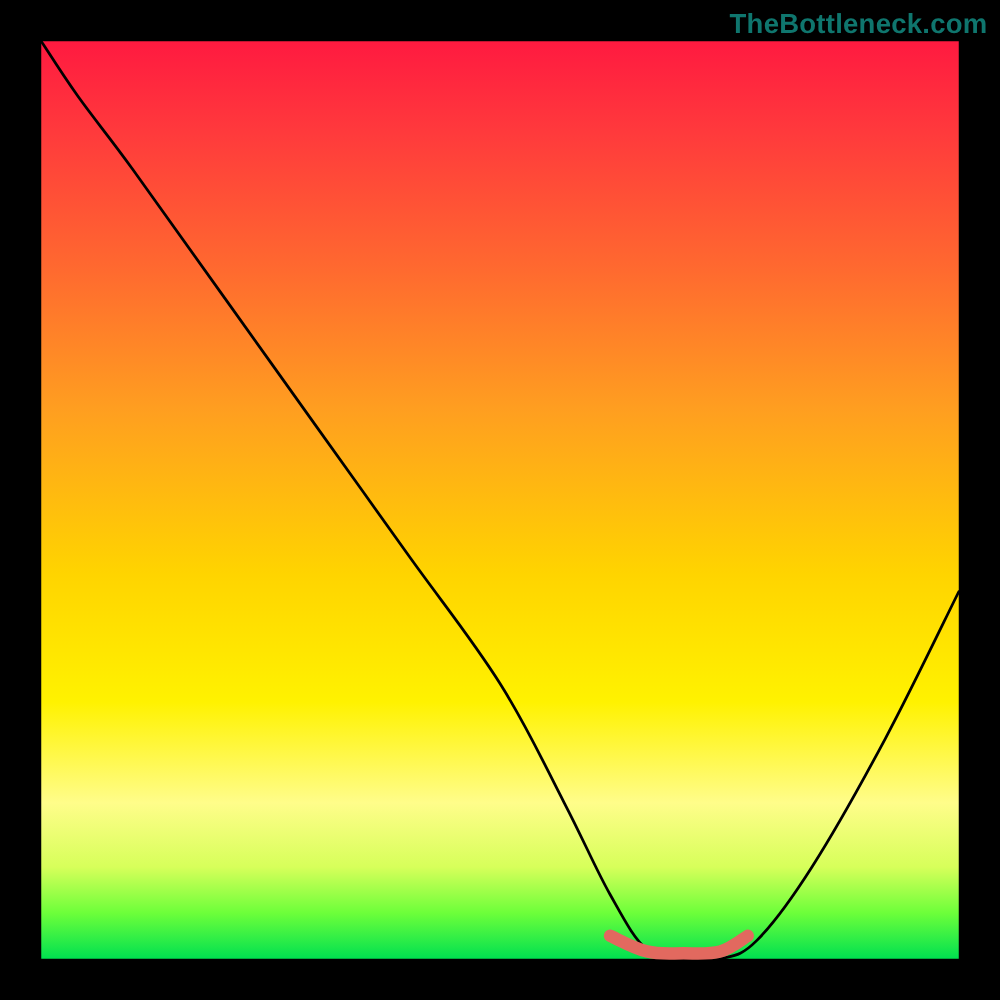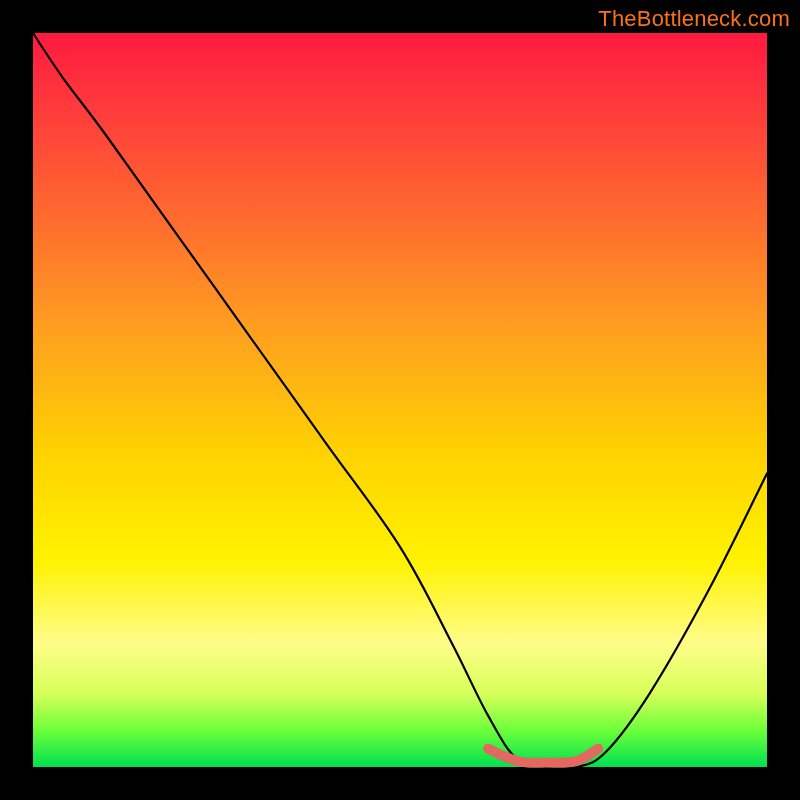--- a/index.html
+++ b/index.html
@@ -45,23 +45,23 @@
     left: 0;
     top: 0;
     width: 734px;
     height: 734px;
     overflow: visible;
   }
   .watermark {
     position: absolute;
     top: 6px;
     right: 10px;
-    color: #f97316;
+    color: #0f766e;
     font-size: 22px;
-    font-weight: 400;
+    font-weight: 700;
     letter-spacing: 0.2px;
     user-select: none;
   }
 </style>
 </head>
 <body>
 
 <div class="frame">
   <div class="watermark">TheBottleneck.com</div>
 

